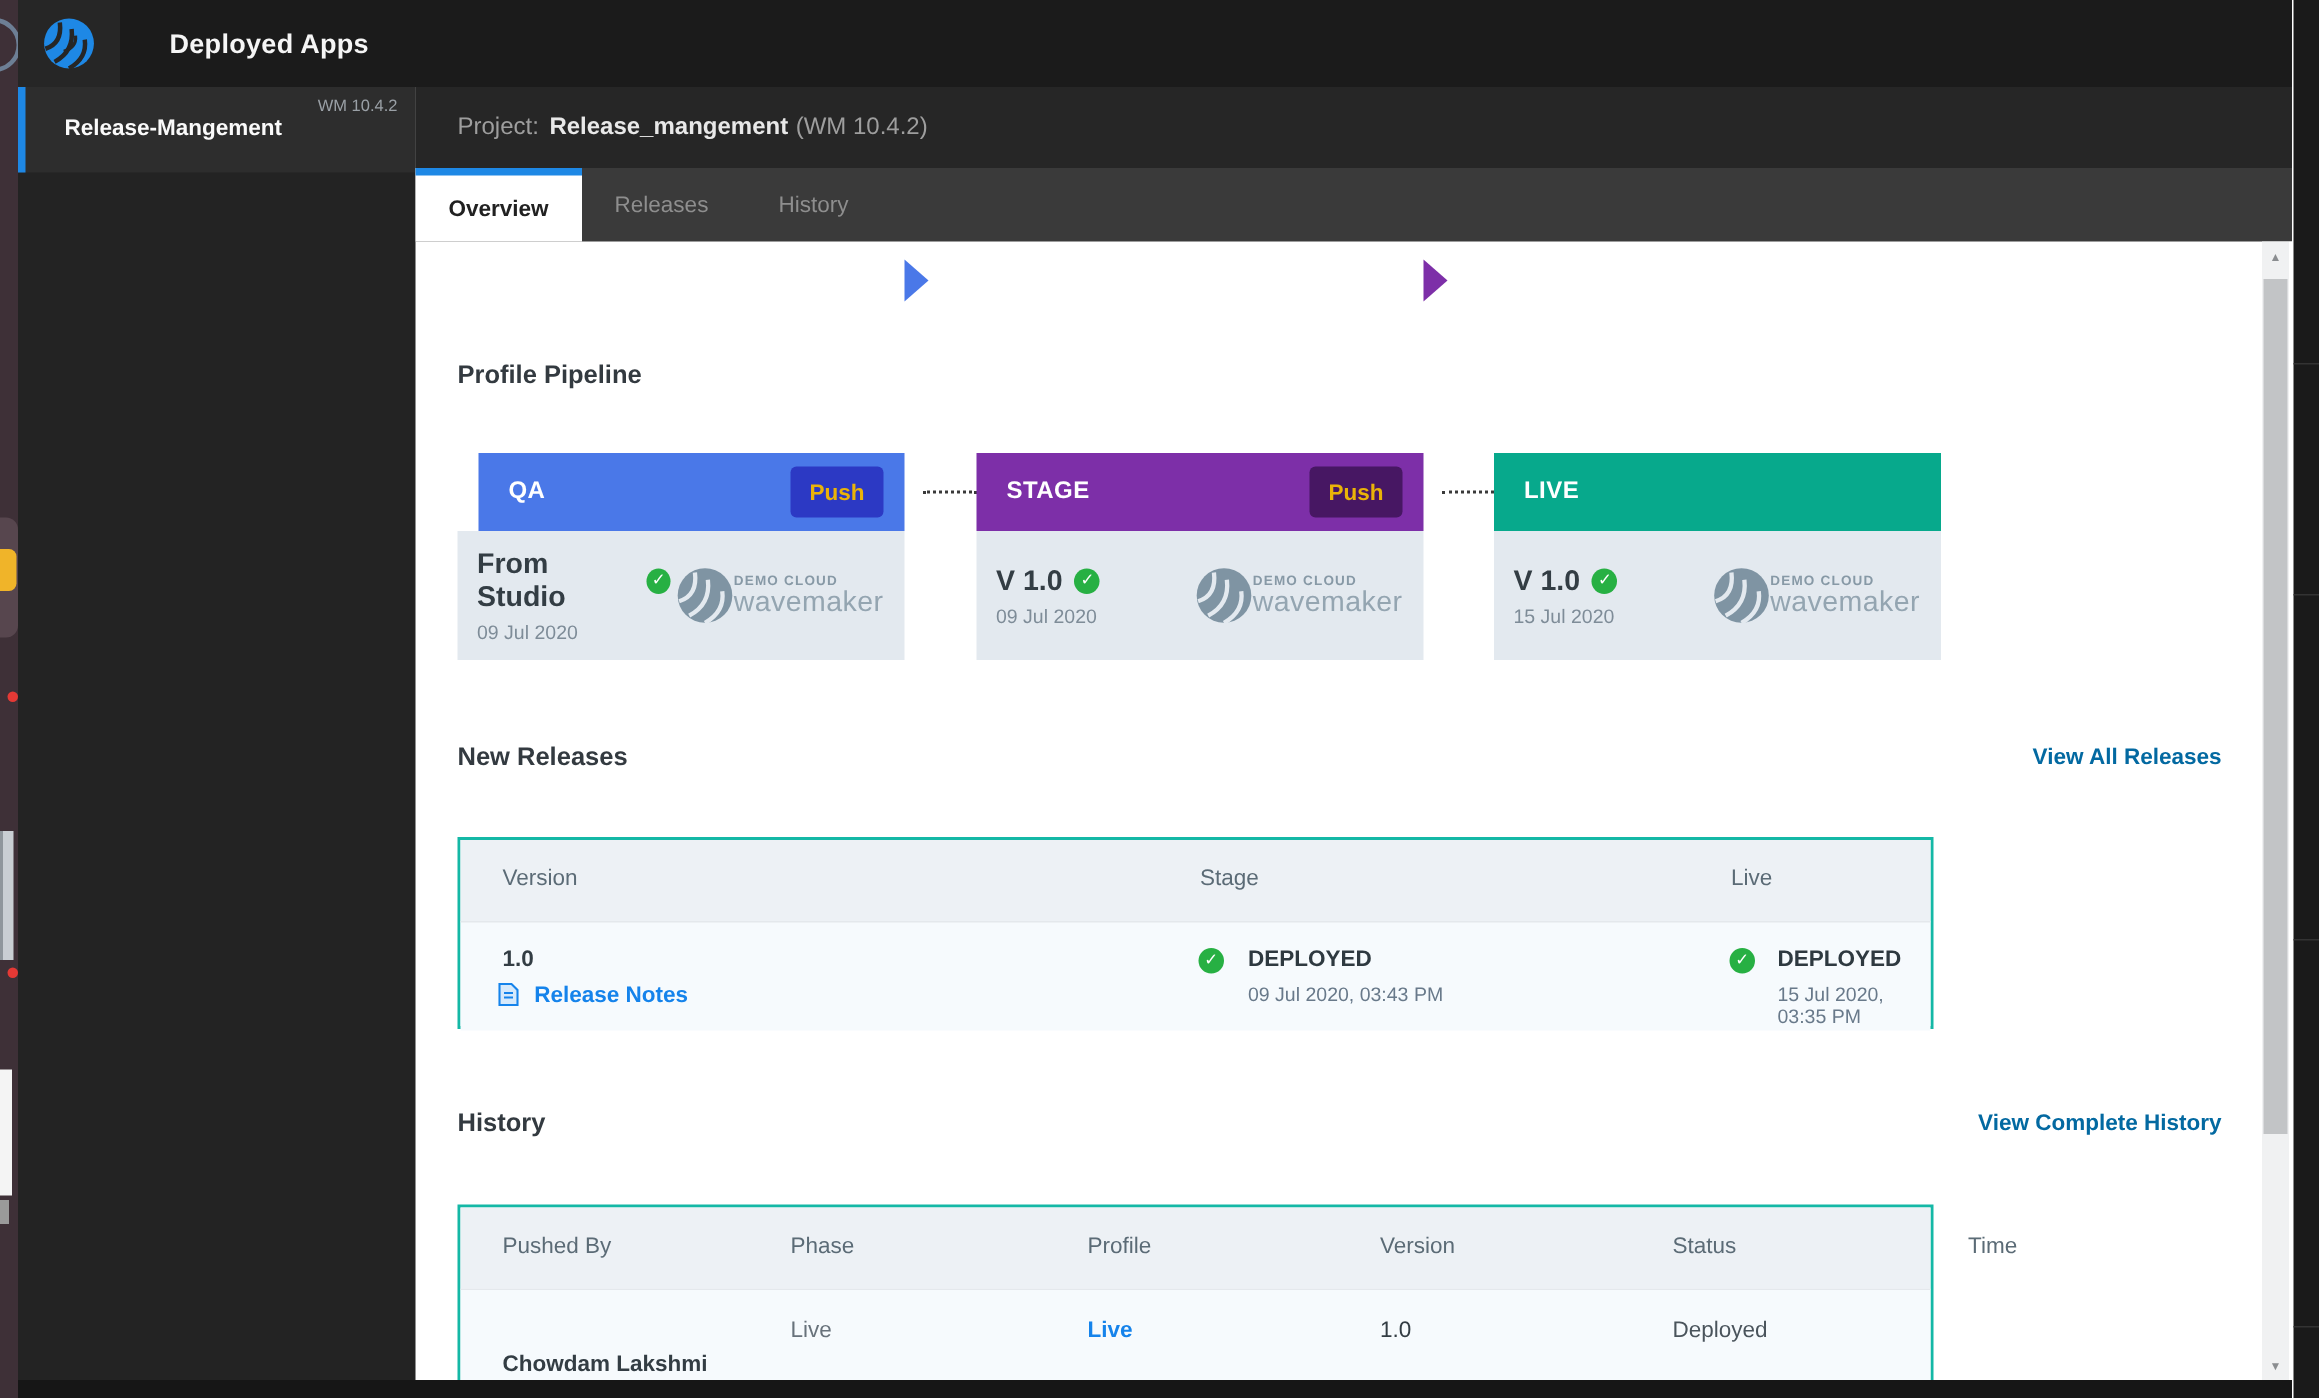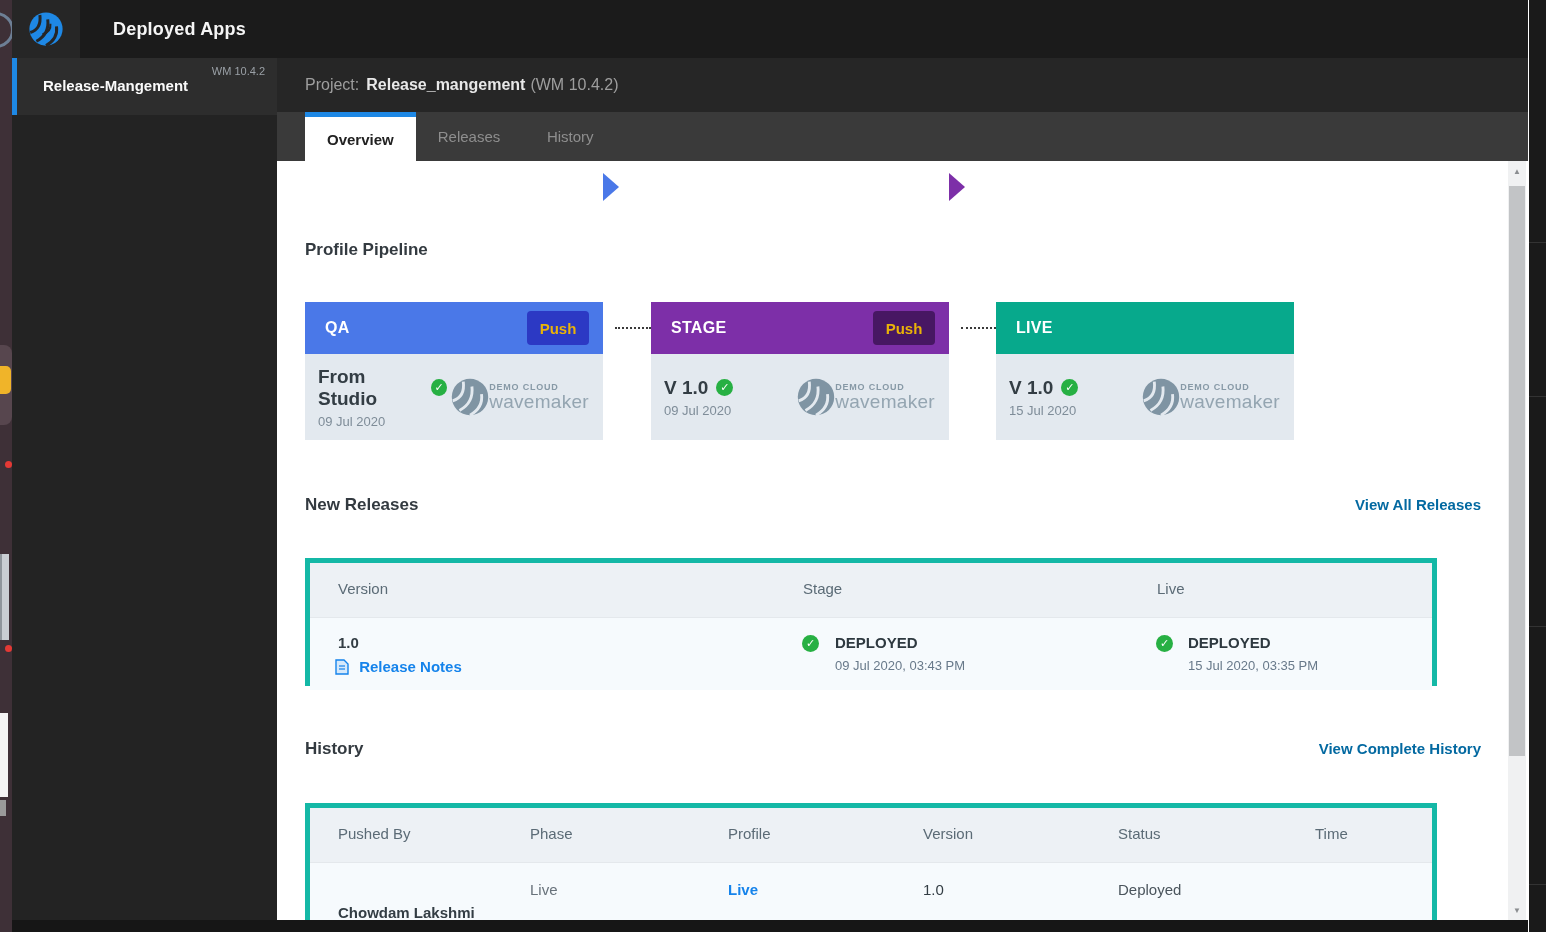--- a/index.html
+++ b/index.html
@@ -17,21 +17,21 @@
   #topbar-title { color:#f5f5f5; font-size:18px; font-weight:bold; margin-left:33px; letter-spacing:.2px; }
 
   #sidebar { left:12px; top:58px; width:265px; height:862px; background:#232323; z-index:3; }
   #sidebar-item { position:relative; height:57px; background:#2d2d2d; border-left:5px solid #1e88e5; }
   #sidebar-item-label { position:absolute; left:26px; top:19px; color:#fafafa; font-size:15px; font-weight:bold; }
   #sidebar-item-version { position:absolute; right:12px; top:7px; color:#9aa0a6; font-size:11px; }
 
   #project-header { left:277px; top:58px; width:1251px; height:54px; background:#262626; z-index:3; display:flex; align-items:center; padding-left:28px; font-size:16px; color:#9e9e9e; }
   #project-header b { color:#e8e8e8; margin:0 5px 0 7px; }
 
-  #tabbar { left:277px; top:112px; width:1251px; height:49px; background:#3a3a3a; z-index:3; display:flex; align-items:stretch; padding-left:28px; }
+  #tabbar { left:277px; top:112px; width:1251px; height:49px; background:#3a3a3a; z-index:3; display:flex; align-items:stretch; }
   .tab { min-width:96px; padding:0 22px; display:flex; align-items:center; justify-content:center; font-size:15px; color:#8e8e8e; cursor:pointer; position:relative; }
   .tab.active { background:#ffffff; color:#212121; font-weight:bold; border-top:5px solid #1e88e5; }
 
   
   #content { left:277px; top:161px; width:1231px; height:761px; background:#ffffff; z-index:2; overflow:hidden; }
   .section-heading { position:absolute; left:28px; font-size:17px; font-weight:bold; color:#333a40; }
   .view-link { position:absolute; font-size:15px; font-weight:bold; color:#0369a1; cursor:pointer; text-align:right; right:27px; }
 
   
   .pcard { position:absolute; width:298px; top:141px; }
@@ -45,21 +45,21 @@
   .check { display:inline-flex; width:17px; height:17px; border-radius:50%; align-items:center; justify-content:center; color:#fff; font-size:11px; font-weight:bold; line-height:1; }
   .arrow-tip { position:absolute; top:12px; width:0; height:0; border-top:14px solid transparent; border-bottom:14px solid transparent; border-left:16px solid #000; }
   .connector { position:absolute; top:166px; height:0; border-top:2px dotted #3a3a3a; }
 
   .wm-gray-logo { display:flex; align-items:center; }
   .wm-gray-text { margin-left:-4px; display:flex; flex-direction:column; }
   .wm-gray-line1 { font-size:9px; font-weight:bold; letter-spacing:.8px; color:#8799a6; }
   .wm-gray-line2 { font-size:19px; color:#94a5b1; margin-top:-1px; letter-spacing:.3px; }
 
   
-  .tbl { position:absolute; left:28px; width:1132px; border:5px solid #14b8a6; }
+  .tbl { position:absolute; left:28px; width:984px; border:2px solid #14b8a6; }
   .tbl-head { height:54px; background:#edf1f5; position:relative; }
   .tbl-row { background:#f6fafd; position:relative; border-top:1px solid #e4e8ec; }
   .th { position:absolute; top:17px; font-size:15px; color:#5b6b76; }
   .td { position:absolute; font-size:15px; color:#333d44; }
   .td-sub { position:absolute; font-size:13px; color:#68798a; }
   .link { color:#1583eb; cursor:pointer; font-weight:bold; }
   .deployed { font-weight:bold; color:#2e3940; font-size:15px; }
 
   
   #scrollbar { left:1508px; top:161px; width:18px; height:761px; background:#f0f1f2; z-index:4; }
@@ -115,21 +115,21 @@
   <div class="tab active">Overview</div>
   <div class="tab">Releases</div>
   <div class="tab">History</div>
 </div>
 
 <div id="content" class="abs">
 
   <div class="section-heading" style="top:79px;">Profile Pipeline</div>
 
   <div class="pcard" style="left:28px;">
-    <div class="pcard-head" style="background-color: rgb(74, 120, 232);">
+    <div class="pcard-head" style="background-color: rgb(74, 120, 232); margin-left: 14px;">
       <span class="pcard-name">QA</span>
       <button class="push-btn" style="background-color: rgb(44, 57, 196);">Push</button>
     </div>
     <div class="pcard-body">
       <div>
         <div class="pcard-ver-line">
           <span class="pcard-version">From Studio</span>
           <span class="check" style="background-color: rgb(39, 176, 67);">✓</span>
         </div>
         <div class="pcard-date">09 Jul 2020</div>

